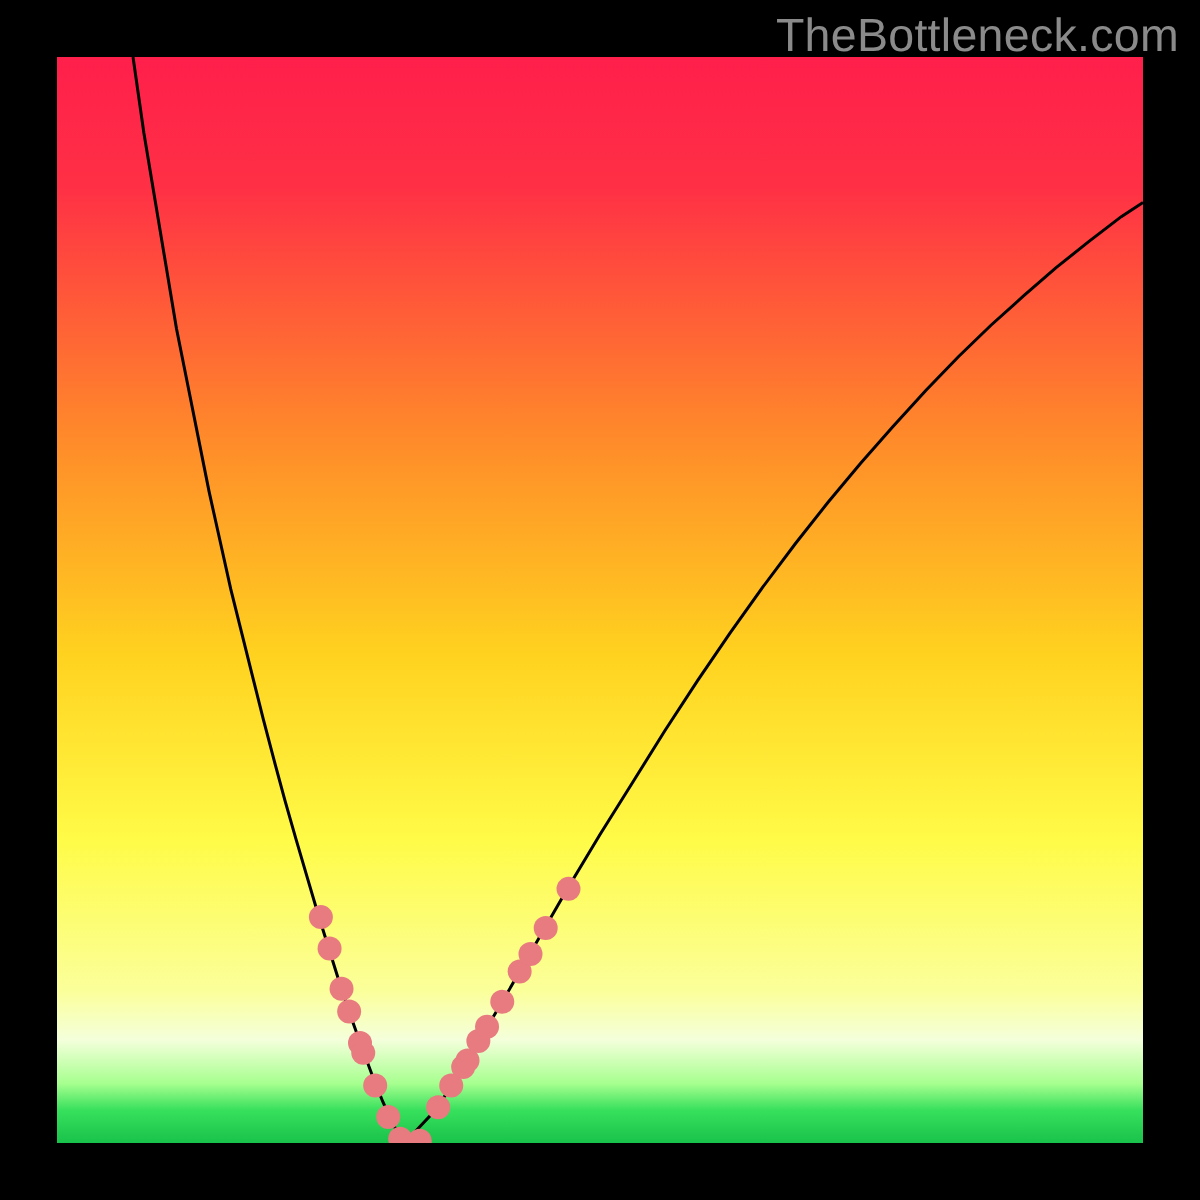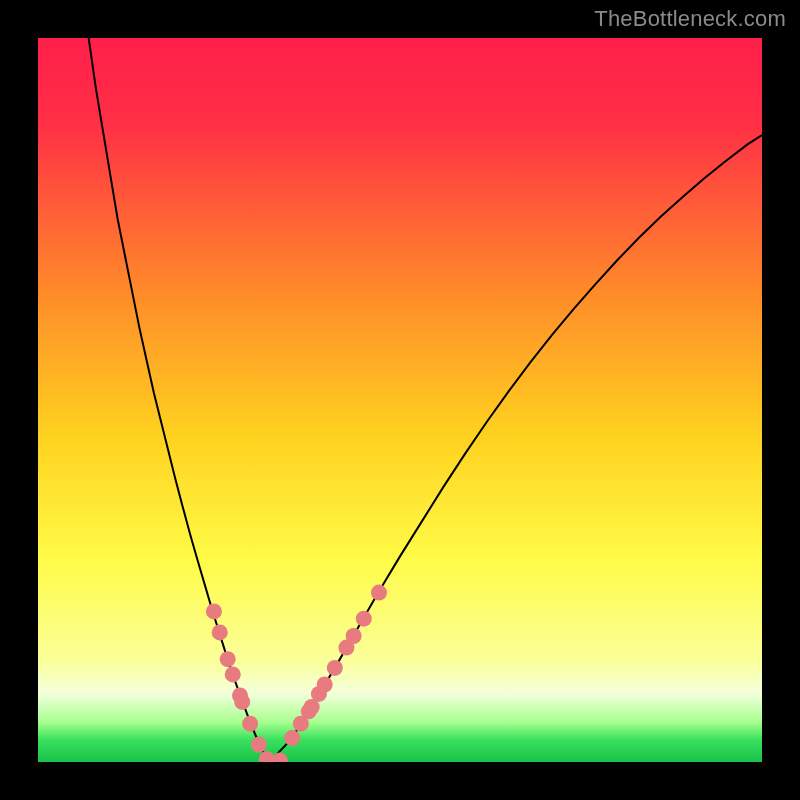--- a/index.html
+++ b/index.html
@@ -24,21 +24,21 @@
     top: 38px;
     width: 724px;
     height: 724px;
     display: block;
   }
   .watermark {
     position: absolute;
     top: 6px;
     right: 14px;
     font-family: Arial, Helvetica, sans-serif;
-    font-size: 22px;
+    font-size: 31px;
     color: #8a8a8a;
     letter-spacing: 0.2px;
     font-weight: 500;
     margin-left: 20px;
   }
 </style>
 </head>
 <body>
 
 <div class="frame">

